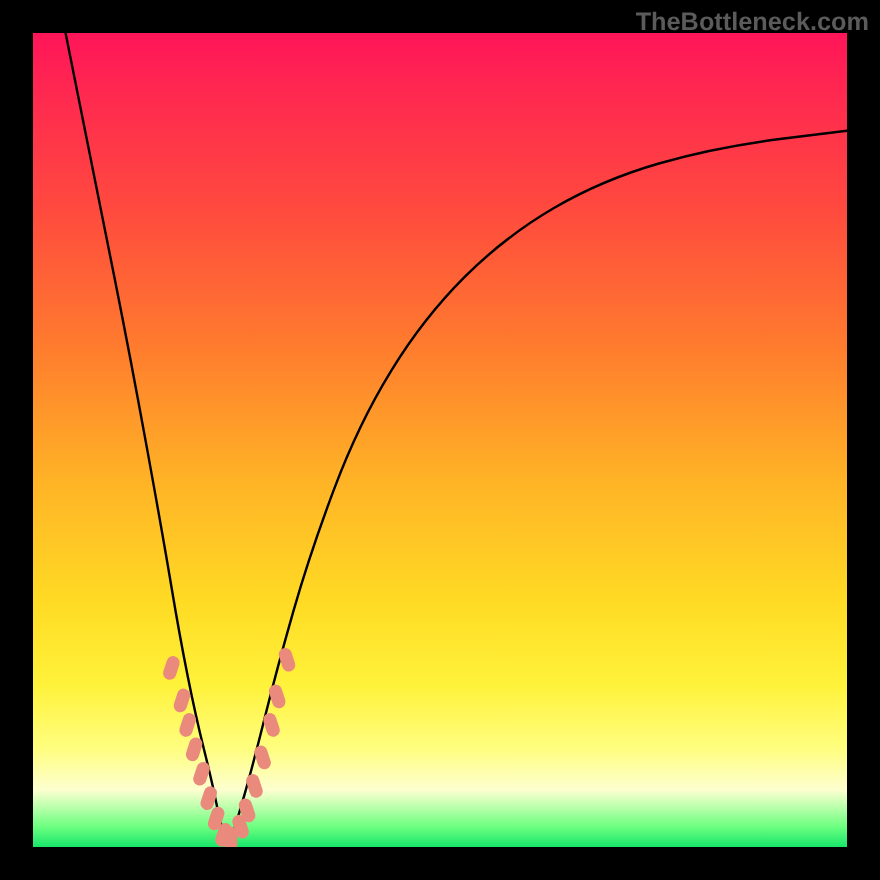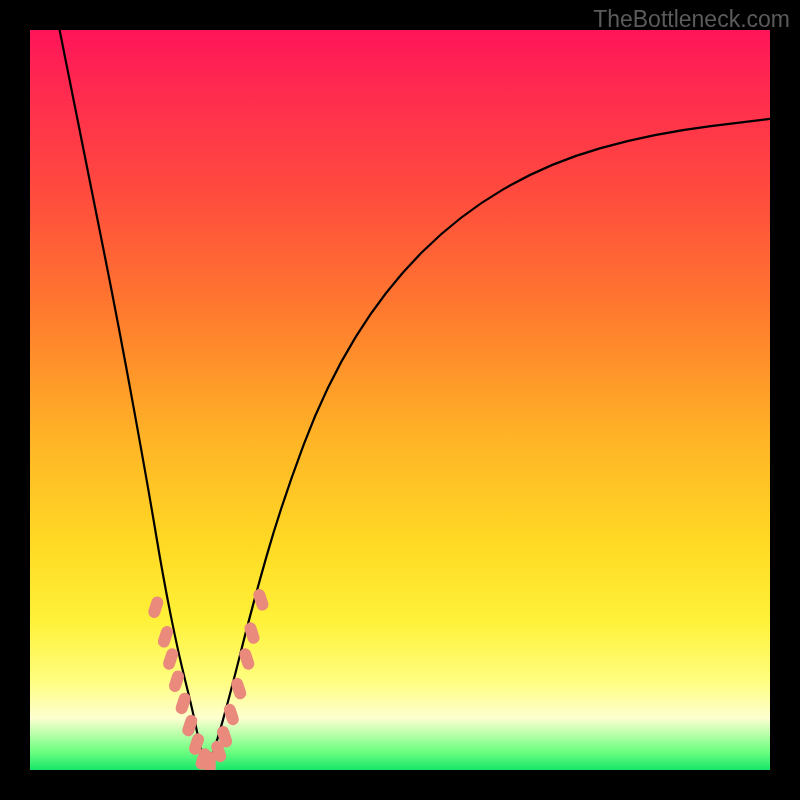--- a/index.html
+++ b/index.html
@@ -38,21 +38,21 @@
       #6dff80 97.5%,
       #17e66a 100%
     );
   }
   .attribution {
     position: absolute;
     top: 6px;
     right: 10px;
     color: #5b5b5b;
     font-size: 23px;
-    font-weight: 400;
+    font-weight: 700;
     letter-spacing: 0px;
     font-family: Arial, Helvetica, sans-serif;
   }
   svg.curve {
     position: absolute;
     left: 0;
     top: 0;
     width: 740px;
     height: 740px;
     display: block;

